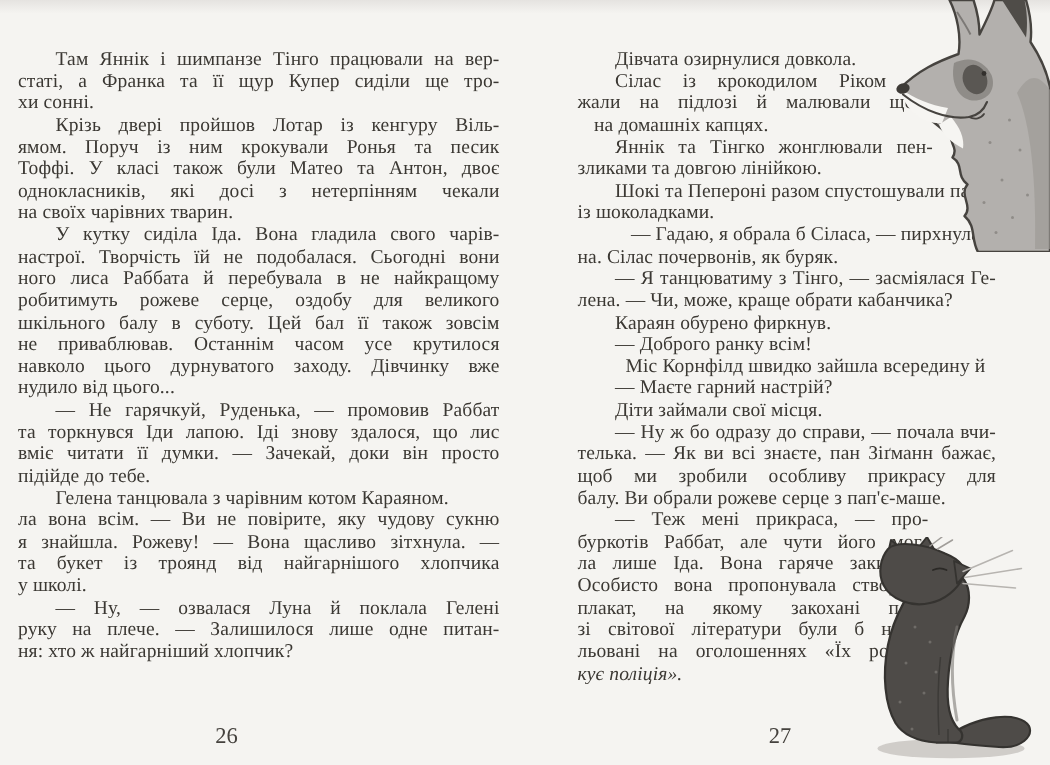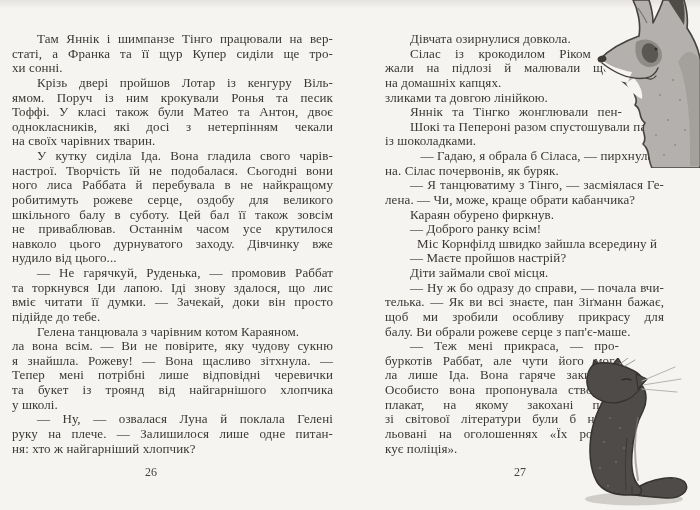--- a/index.html
+++ b/index.html
@@ -22,22 +22,22 @@
   .page-text.left{left:12px;width:321px;}
   .page-text.right{left:385px;width:279px;}
   .line{
     height:14.63px;line-height:14.63px;overflow:hidden;
     text-align:justify;text-align-last:justify;
     white-space:normal;
   }
   .line.last{text-align:left;text-align-last:left;}
   .line.first{text-indent:25px;text-align:center;}
   .page-number{
-    position:absolute;top:465px;width:34px;
-    font-size:12px;text-align:center;color:#45423e;
+    position:absolute;top:483px;width:34px;
+    font-size:15px;text-align:center;color:#45423e;
   }
   .page-number.left{left:134px;}
   .page-number.right{left:503px;}
   .illu{position:absolute;pointer-events:none;}
   .illu.fox{top:0;right:0;width:110px;height:168px;}
   .illu.cat{bottom:2px;right:0;width:120px;height:150px;}
 </style>
 </head>
 <body>
 
@@ -60,59 +60,58 @@
     <div class="line">не приваблював. Останнім часом усе крутилося</div>
     <div class="line">навколо цього дурнуватого заходу. Дівчинку вже</div>
     <div class="line last">нудило від цього...</div>
     <div class="line first">— Не гарячкуй, Руденька, — промовив Раббат</div>
     <div class="line">та торкнувся Іди лапою. Іді знову здалося, що лис</div>
     <div class="line">вміє читати її думки. — Зачекай, доки він просто</div>
     <div class="line last">підійде до тебе.</div>
     <div class="line first last">Гелена танцювала з чарівним котом Караяном.</div>
     <div class="line">ла вона всім. — Ви не повірите, яку чудову сукню</div>
     <div class="line">я знайшла. Рожеву! — Вона щасливо зітхнула. —</div>
-    <div class="line">Тепер мені потрібні лише відповідні черевички</div>
     <div class="line">та букет із троянд від найгарнішого хлопчика</div>
     <div class="line last">у школі.</div>
     <div class="line first">— Ну, — озвалася Луна й поклала Гелені</div>
     <div class="line">руку на плече. — Залишилося лише одне питан-</div>
     <div class="line last">ня: хто ж найгарніший хлопчик?</div>
   </div>
 <div class="page-number left">26</div>
 
 <div class="page-text right" id="right-page-text">
     <div class="line first last">Дівчата озирнулися довкола.</div>
     <div class="line first" style="width: 237px;">Сілас із крокодилом Ріком ле-</div>
     <div class="line" style="width: 237px;">жали на підлозі й малювали щось</div>
-    <div class="line last" style="width: 237px;">на домашніх капцях.</div>
+    <div class="line last" style="width: 237px; margin-left: 11px;">на домашніх капцях.</div>
+    <div class="line first" style="width: 237px;">Яннік та Тінгко жонглювали пен-</div>
     <div class="line last" style="width: 237px;">зликами та довгою лінійкою.</div>
-    <div class="line first" style="width: 237px;">Яннік та Тінгко жонглювали пен-</div>
     <div class="line first">Шокі та Пепероні разом спустошували пакет</div>
     <div class="line last">із шоколадками.</div>
     <div class="line first">— Гадаю, я обрала б Сіласа, — пирхнула Лу-</div>
     <div class="line last">на. Сілас почервонів, як буряк.</div>
     <div class="line first">— Я танцюватиму з Тінго, — засміялася Ге-</div>
     <div class="line last">лена. — Чи, може, краще обрати кабанчика?</div>
     <div class="line first last">Караян обурено фиркнув.</div>
     <div class="line first last">— Доброго ранку всім!</div>
     <div class="line first">Міс Корнфілд швидко зайшла всередину й ки-</div>
-    <div class="line first last">— Маєте пройшов настрій?</div>
+    <div class="line first last">— Маєте гарний настрій?</div>
     <div class="line first last">Діти займали свої місця.</div>
     <div class="line first">— Ну ж бо одразу до справи, — почала вчи-</div>
     <div class="line">телька. — Як ви всі знаєте, пан Зіґманн бажає,</div>
     <div class="line">щоб ми зробили особливу прикрасу для шкільного</div>
     <div class="line last">балу. Ви обрали рожеве серце з пап'є-маше.</div>
     <div class="line first" style="width: 234px;">— Теж мені прикраса, — про-</div>
     <div class="line" style="width: 234px;">буркотів Раббат, але чути його мог-</div>
     <div class="line" style="width: 234px;">ла лише Іда. Вона гаряче закивала.</div>
     <div class="line" style="width: 234px;">Особисто вона пропонувала створити</div>
     <div class="line" style="width: 234px;">плакат, на якому закохані пари</div>
     <div class="line" style="width: 234px;">зі світової літератури були б нама-</div>
     <div class="line" style="width: 234px;">льовані на оголошеннях «Їх розшу-</div>
-    <div class="line last" style="width: 234px;">кує поліція».</div>
+    <div class="line last" style="width: 234px; font-style: italic;">кує поліція».</div>
   </div>
 <div class="page-number right">27</div>
 
 <svg class="illu fox" viewBox="0 0 110 168" aria-hidden="true">
 
   <path d="M10,59 C22,47 35,41 49,36 C51,24 48,10 43,0 L59,0 C62,9 63,17 63,23 C67,15 71,7 73,0 L94,0 C97,10 98,20 97,28 C103,37 108,48 110,58 L110,168 L62,168 C57,159 61,151 53,144 C59,137 49,130 55,123 C47,117 53,110 45,105 C49,99 43,95 44,91 C37,85 28,78 21,72 C15,67 11,62 10,59 Z" fill="#b3b0ad" stroke="#46433f" stroke-width="1.6" stroke-linejoin="round"></path>
 
   <path d="M88,62 C97,82 101,120 100,166 L110,166 L110,60 C103,50 96,48 88,62 Z" fill="#9c9995" opacity="0.65"></path>
 
   <path d="M78,0 L93,0 C95,9 95,18 94,25 C89,17 83,8 78,0 Z" fill="#4f4c48"></path>

